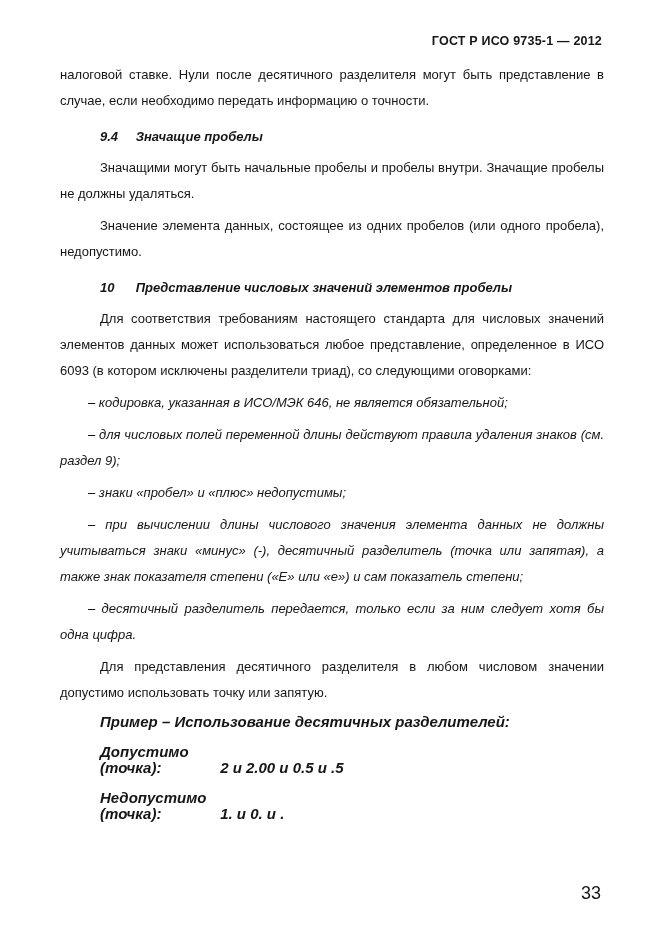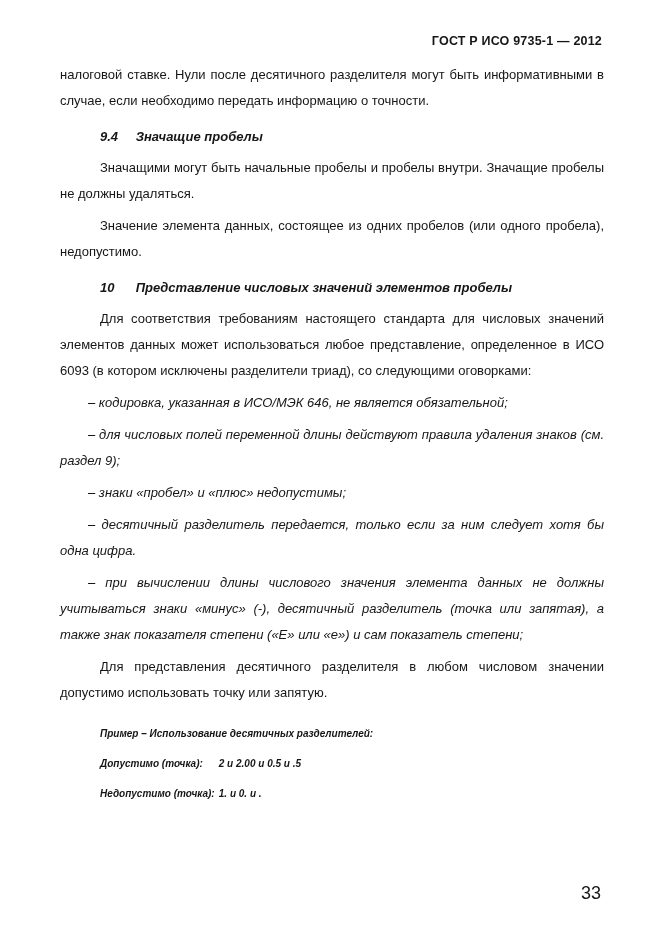--- a/index.html
+++ b/index.html
@@ -34,22 +34,22 @@
     font-size: 13px;
     margin: 10px 0 5px 0;
     padding-left: 40px;
     text-align: left;
     font-style: italic;
   }
   .heading .h-num { display: inline-block; min-width: 32px; }
   .list-item { text-indent: 28px; margin: 0 0 5px 0; font-style: italic; }
   .example {
     padding-left: 40px;
-    margin-top: 20px;
-    font-size: 10px;
+    margin-top: 8px;
+    font-size: 15px;
     font-weight: 700;
     font-style: italic;
     line-height: 16px;
     text-align: left;
   }
   .example .ex-title { margin: 0 0 14px 0; }
   .example .ex-row { margin: 0 0 14px 0; }
   .example .ex-label { display: inline-block; width: 116px; }
   .page-number {
     position: absolute;
@@ -60,21 +60,21 @@
 </style>
 </head>
 <body>
 
 <div class="page">
 
   <div class="doc-header">ГОСТ Р ИСО 9735-1 — 2012</div>
 
   <div class="doc-body">
 
-    <p class="noindent">налоговой ставке. Нули после десятичного разделителя могут быть информативными в случае, если необходимо передать информацию о точности.</p>
+    <p class="noindent">налоговой ставке. Нули после десятичного разделителя могут быть представление в случае, если необходимо передать информацию о точности.</p>
 
     <h2 class="heading">
       <span class="h-num">9.4</span>
       <span class="h-title">Значащие пробелы</span>
     </h2>
 
     <p class="indent">Значащими могут быть начальные пробелы и пробелы внутри. Значащие пробелы не должны удаляться.</p>
 
     <p class="indent">Значение элемента данных, состоящее из одних пробелов (или одного пробела), недопустимо.</p>
 
@@ -84,23 +84,23 @@
     </h2>
 
     <p class="indent">Для соответствия требованиям настоящего стандарта для числовых значений элементов данных может использоваться любое представление, определенное в ИСО 6093 (в котором исключены разделители триад), со следующими оговорками:</p>
 
     <p class="list-item">– кодировка, указанная в ИСО/МЭК 646, не является обязательной;</p>
 
     <p class="list-item">– для числовых полей переменной длины действуют правила удаления знаков (см. раздел 9);</p>
 
     <p class="list-item">– знаки «пробел» и «плюс» недопустимы;</p>
 
+    <p class="list-item">– при вычислении длины числового значения элемента данных не должны учитываться знаки «минус» (-), десятичный разделитель (точка или запятая), а также знак показателя степени («Е» или «е») и сам показатель степени;</p>
+
     <p class="list-item">– десятичный разделитель передается, только если за ним следует хотя бы одна цифра.</p>
-
-    <p class="list-item">– при вычислении длины числового значения элемента данных не должны учитываться знаки «минус» (-), десятичный разделитель (точка или запятая), а также знак показателя степени («Е» или «е») и сам показатель степени;</p>
 
     <p class="indent">Для представления десятичного разделителя в любом числовом значении допустимо использовать точку или запятую.</p>
 
     <div class="example">
       <p class="ex-title">Пример – Использование десятичных разделителей:</p>
       <div class="ex-row">
         <span class="ex-label">Допустимо (точка):</span>
         <span class="ex-value">2 и 2.00 и 0.5 и .5</span>
       </div>
       <div class="ex-row">

